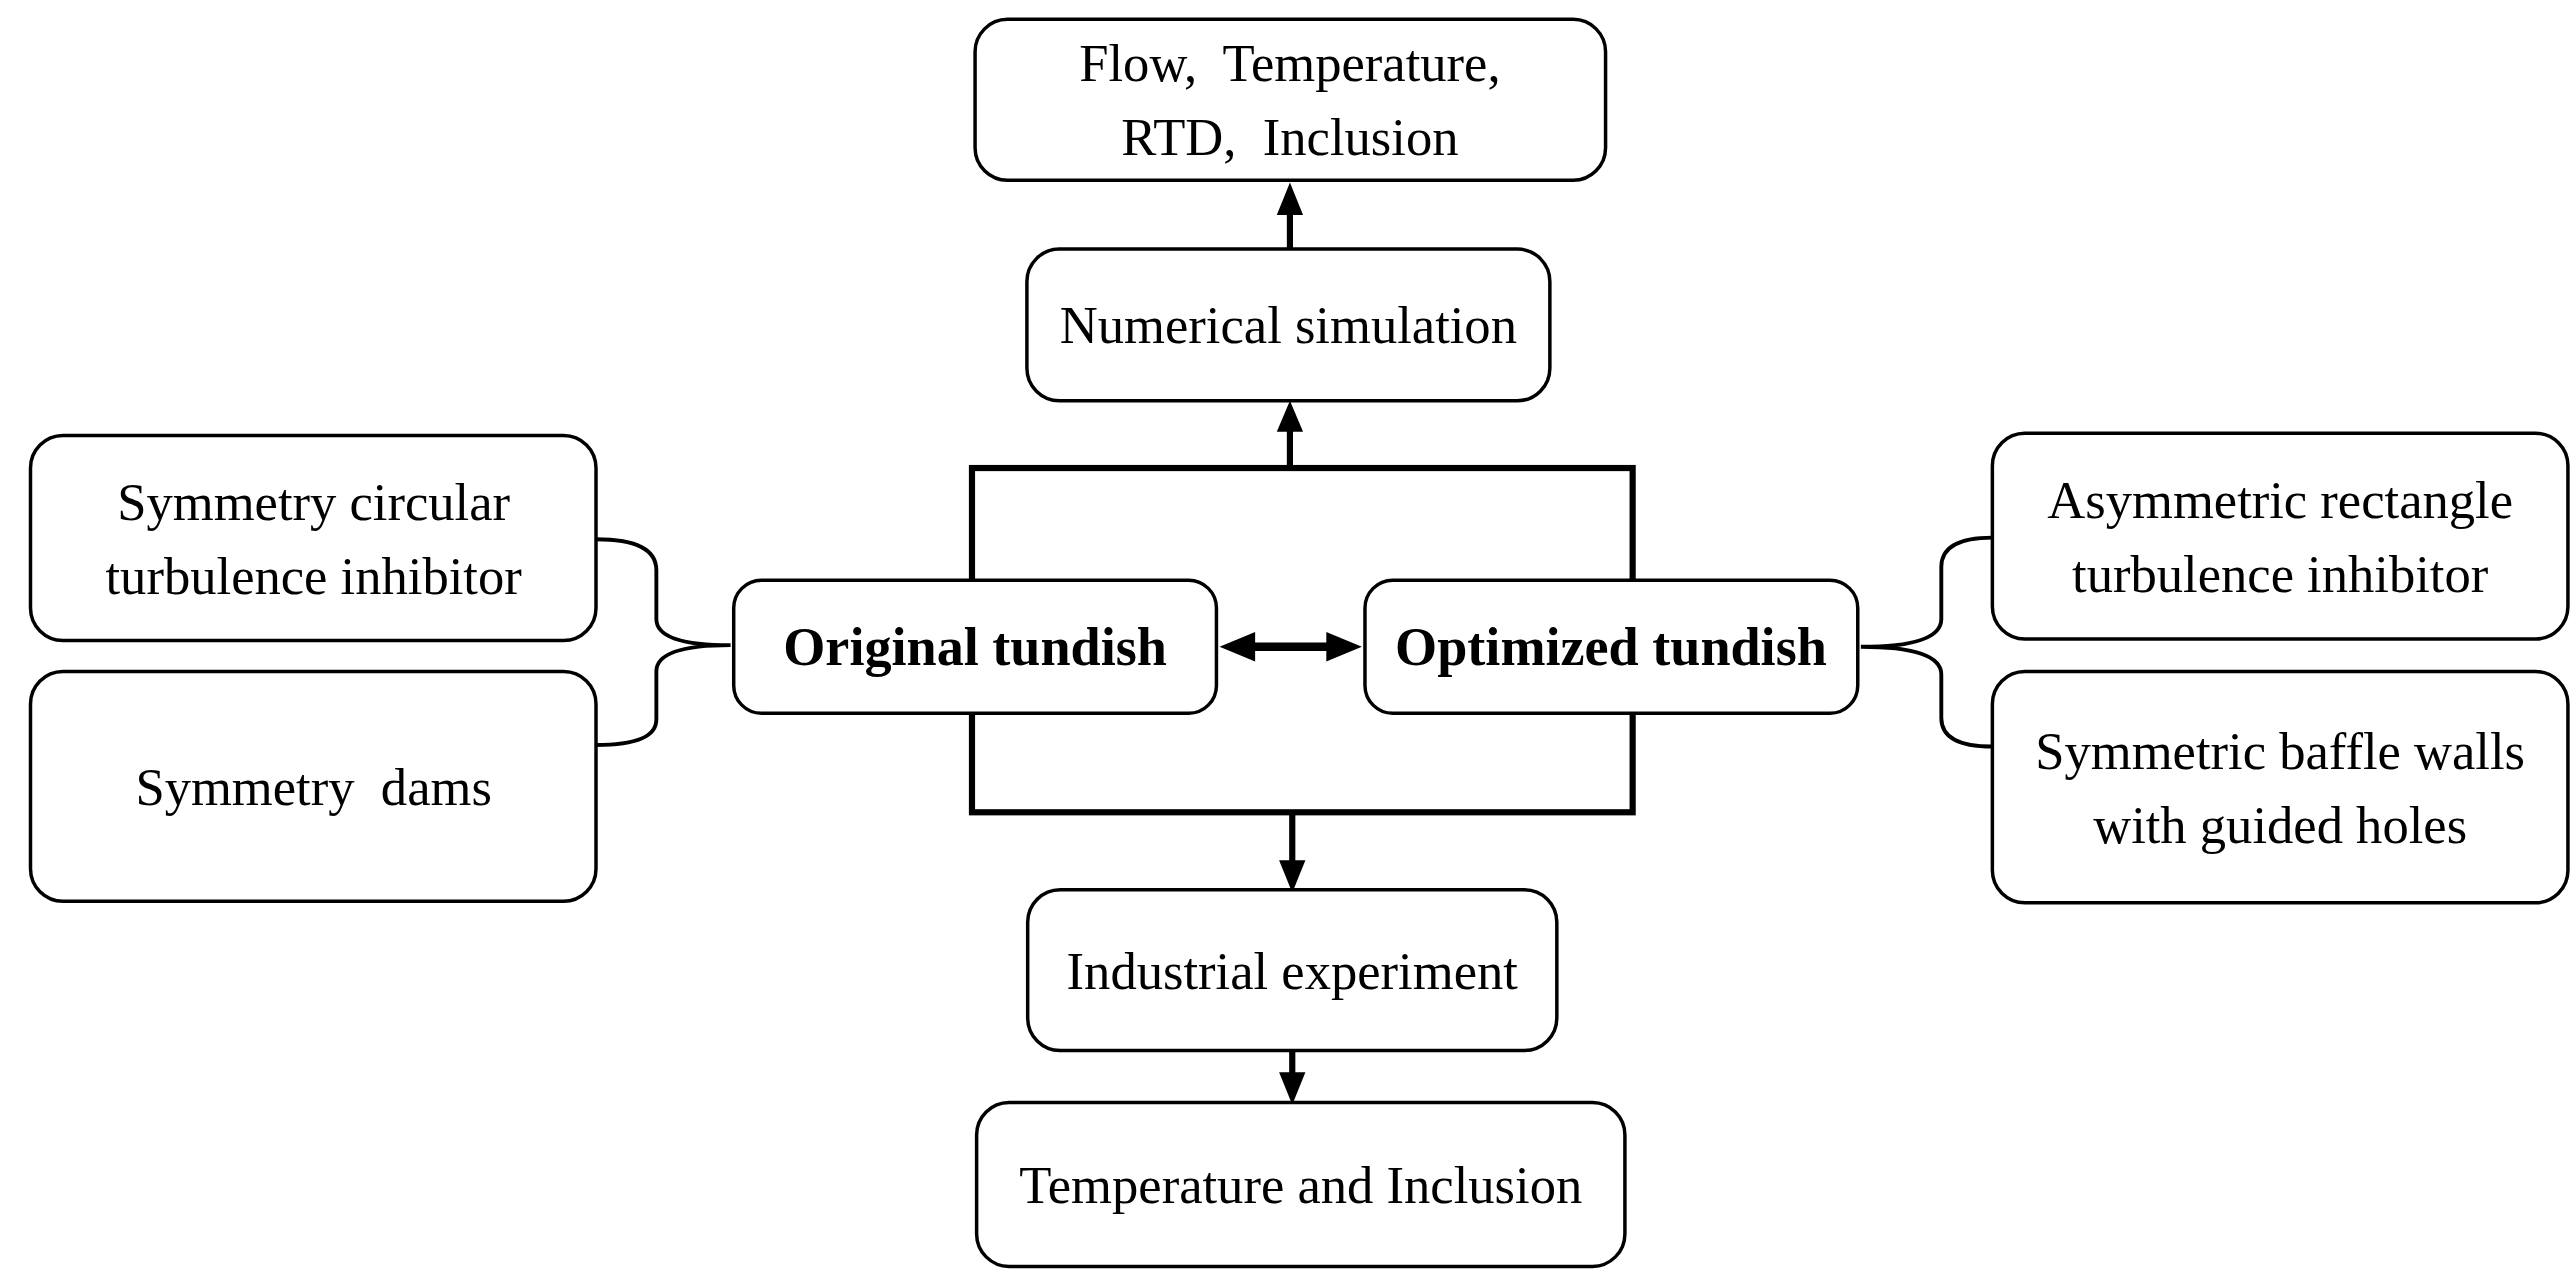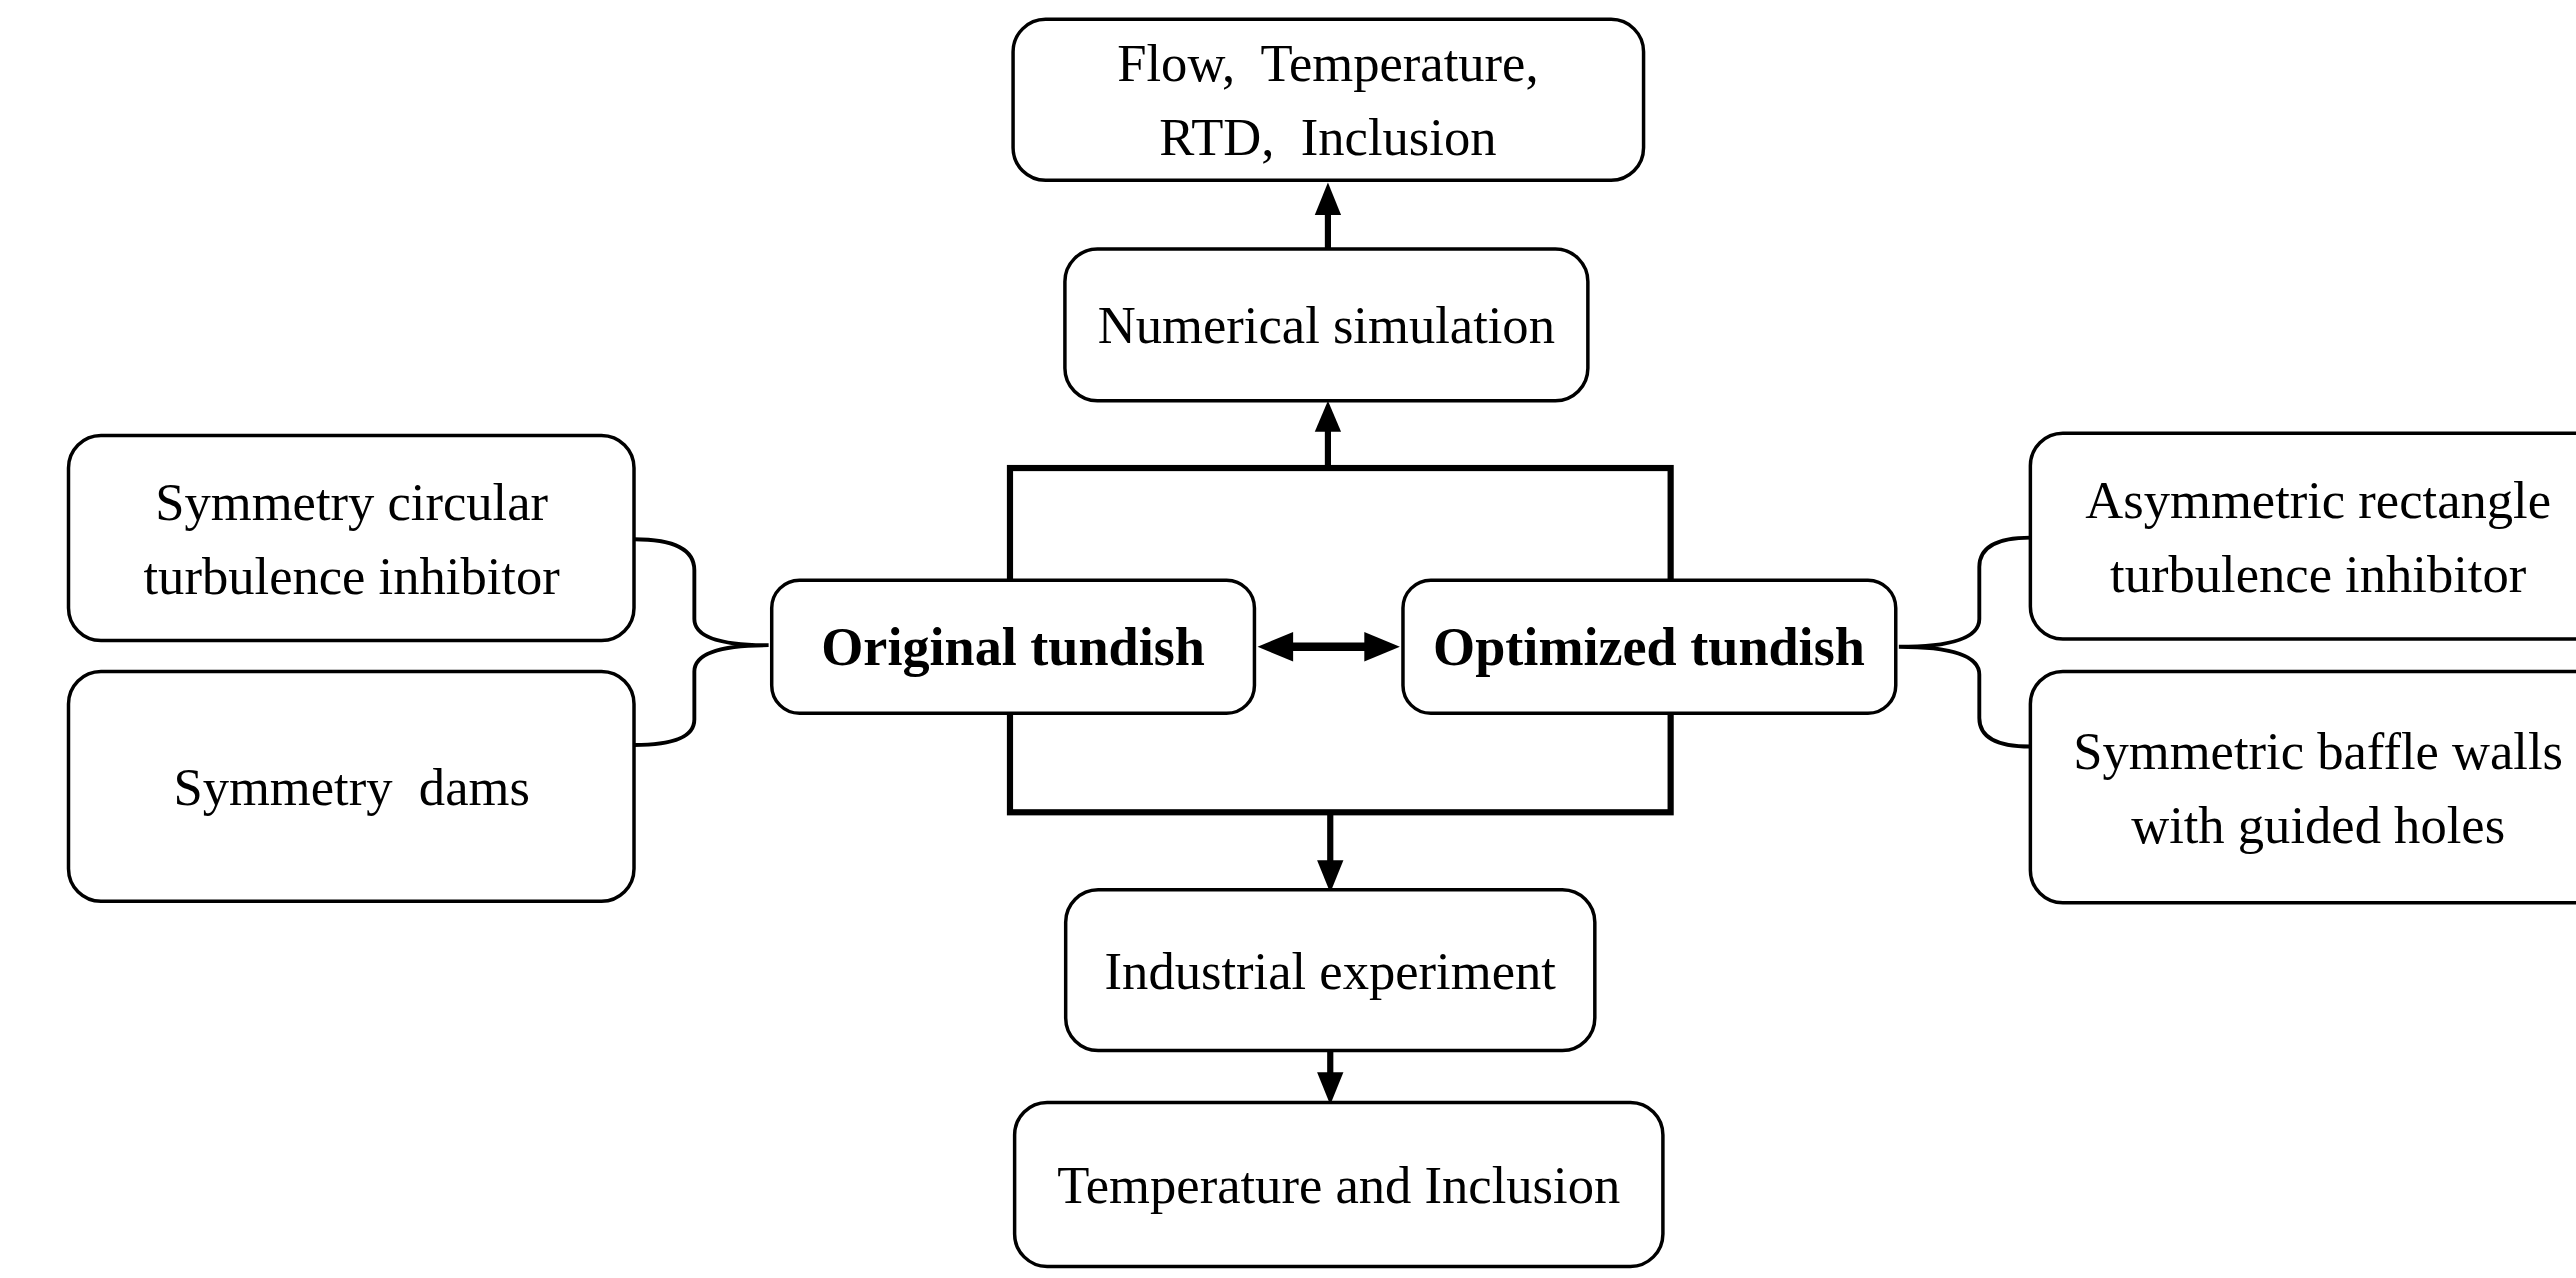--- a/index.html
+++ b/index.html
@@ -1,17 +1,17 @@
 <!DOCTYPE html>
 <html style="--ink: #000000; --paper: #ffffff;font-size:12.4px"><head>
 <meta charset="utf-8">
 <style>
   :root { --ink:#000000; --paper:#ffffff; }
   html,body { margin:0; padding:0; background:var(--paper); }
-  .stage { width:2088px; height:1278px; background:var(--paper);margin-left:38px; }
+  .stage { width:2088px; height:1278px; background:var(--paper); }
   svg { display:block; }
   .box    { fill:var(--paper); stroke:var(--ink); stroke-width:4.5; }
   .thick  { fill:none; stroke:var(--ink); stroke-width:8; }
   .stem   { stroke:var(--ink); stroke-width:8; fill:none; }
   .stem-h { stroke:var(--ink); stroke-width:11; fill:none; }
   .head   { fill:var(--ink); stroke:none; }
   .brace  { fill:none; stroke:var(--ink); stroke-width:5; stroke-linecap:round; }
   text {
     font-family:"Liberation Serif","DejaVu Serif",serif;
     font-size:68px; fill:var(--ink);

